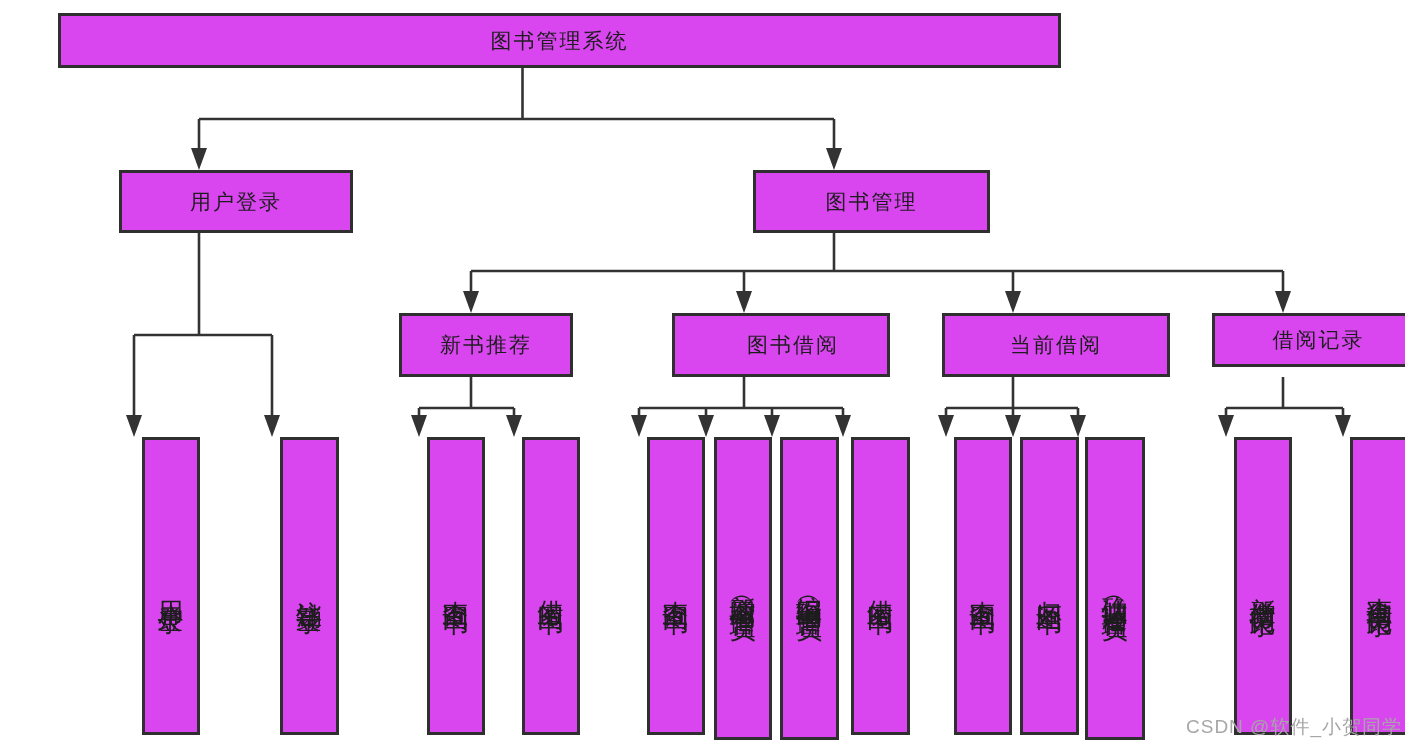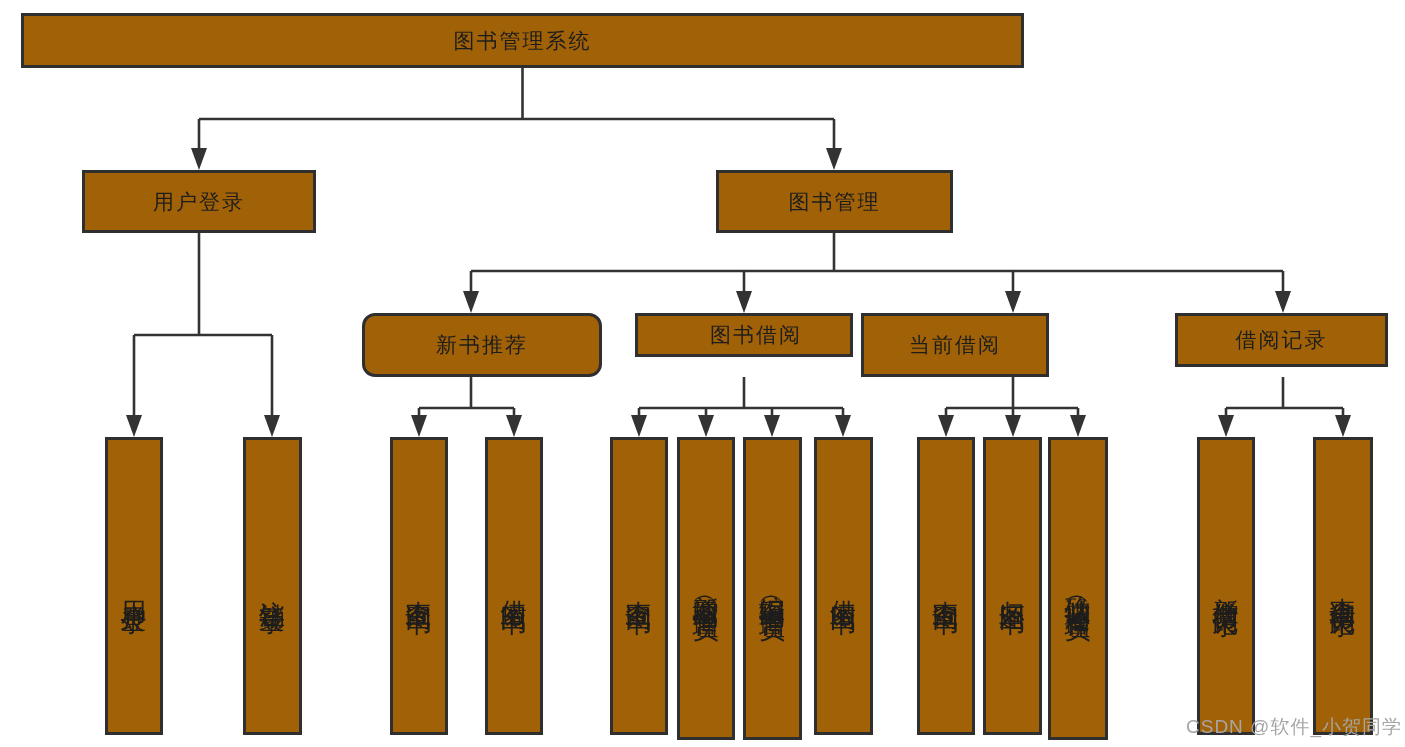--- a/index.html
+++ b/index.html
@@ -14,25 +14,26 @@
   #connectors {
     position: absolute;
     left: 0; top: 0;
     width: 1405px; height: 747px;
     z-index: 1;
   }
   .box {
     position: absolute;
     box-sizing: border-box;
     border: 3px solid #2f2f2f;
-    background: #a16207;
+    background: #d946ef;
     display: flex;
     align-items: center;
     justify-content: center;
     z-index: 2;
+    margin-left: 37px;
   }
   .hlabel {
     font-size: 21px;
     color: #1d1d1d;
     letter-spacing: 2px;
     white-space: nowrap;
   }
   .vlabel {
     writing-mode: vertical-rl;
     text-orientation: mixed;
@@ -127,27 +128,27 @@
     <span class="hlabel">图书管理系统</span>
   </div>
 
   <div class="box" style="left:82px; top:170px; width:234px; height:63px;">
     <span class="hlabel">用户登录</span>
   </div>
   <div class="box" style="left:716px; top:170px; width:237px; height:63px;align-items:center;">
     <span class="hlabel">图书管理</span>
   </div>
 
-  <div class="box" style="left:362px; top:313px; width:240px; height:64px;border-radius:13px;">
+  <div class="box" style="left:362px; top:313px; width:174px; height:64px;">
     <span class="hlabel">新书推荐</span>
   </div>
-  <div class="box" style="left:635px; top:313px; width:218px; height:44px;padding-left:24px;">
+  <div class="box" style="left:635px; top:313px; width:218px; height:64px;padding-left:24px;">
     <span class="hlabel">图书借阅</span>
   </div>
-  <div class="box" style="left:861px; top:313px; width:188px; height:64px;">
+  <div class="box" style="left:905px; top:313px; width:228px; height:64px;">
     <span class="hlabel">当前借阅</span>
   </div>
   <div class="box" style="left:1175px; top:313px; width:213px; height:54px;">
     <span class="hlabel">借阅记录</span>
   </div>
 
   <div class="box" style="left:105px; top:437px; width:58px; height:298px;">
     <span class="vlabel">用户登录</span>
   </div>
   <div class="box" style="left:243px; top:437px; width:59px; height:298px;">

